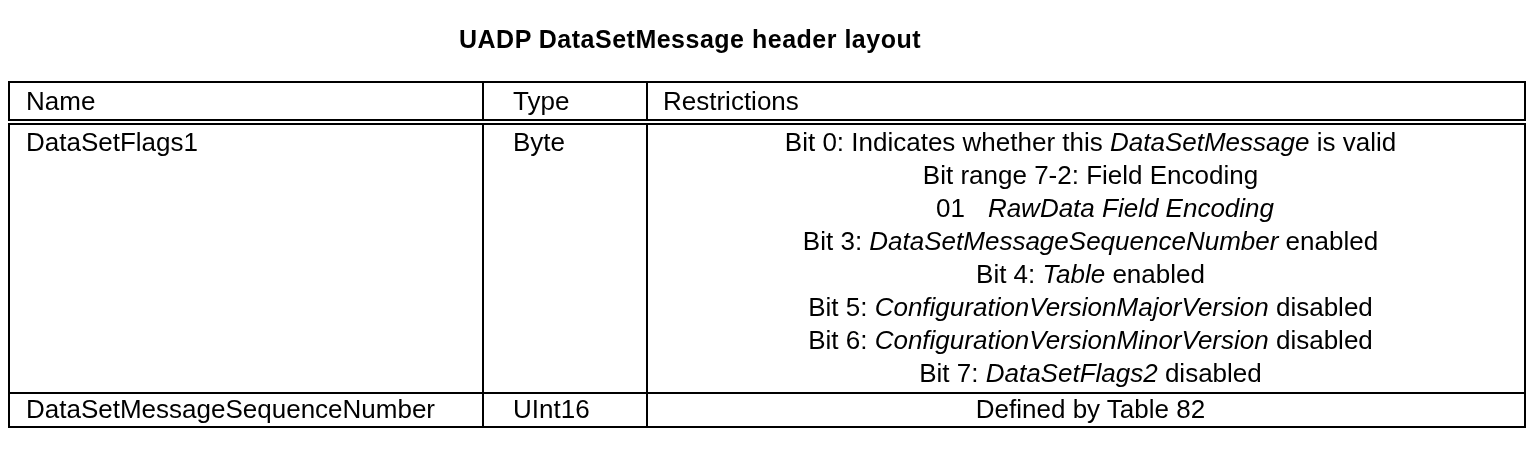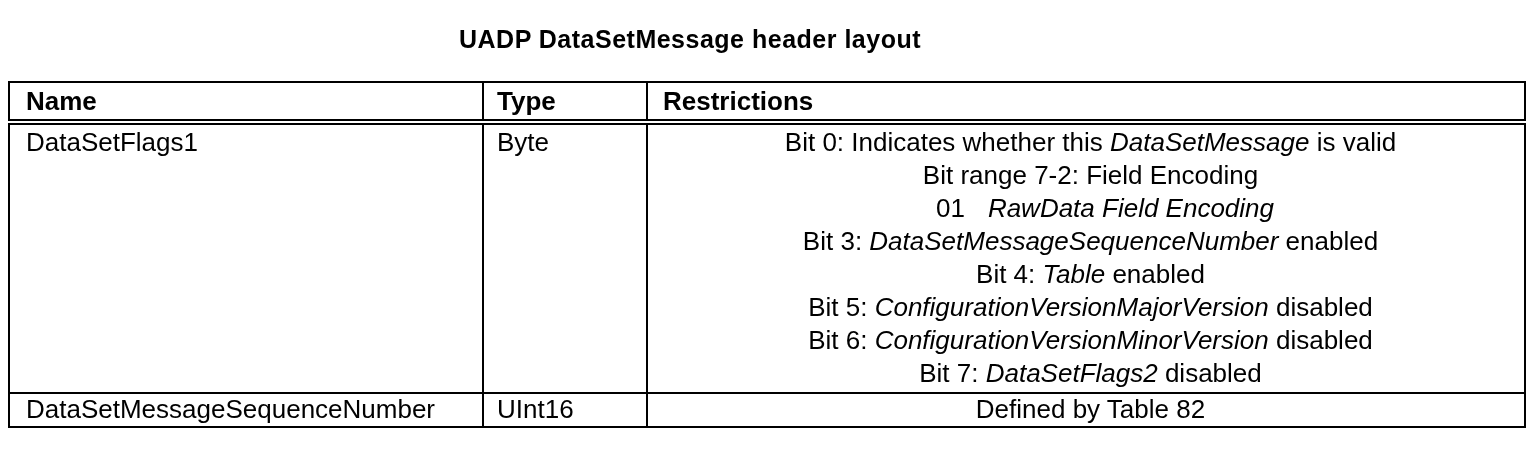--- a/index.html
+++ b/index.html
@@ -34,31 +34,31 @@
   .spec-table col.c-type { width: 164px; }
   .spec-table col.c-restrictions { width: 878px; }
 
   .spec-table th, .spec-table td {
     border: 2px solid #000000;
     vertical-align: top;
     text-align: left;
     overflow: hidden;
   }
   .spec-table th {
-    font-weight: bold;
+    font-weight: normal;
     line-height: 30px;
     padding: 3px 6px 3px 12px;
     border-bottom: 6px double #000000;
   }
   .spec-table td {
     line-height: 33px;
     padding: 1px 6px 2px 12px;
   }
   .spec-table th.col-name, .spec-table td.cell-name   { padding-left: 16px; }
-  .spec-table th.col-type, .spec-table td.cell-type   { padding-left: 13px; }
+  .spec-table th.col-type, .spec-table td.cell-type   { padding-left: 29px; }
   .spec-table th.col-restrictions, .spec-table td.cell-restrictions { padding-left: 15px; }
 
   .spec-table tr.simple-row td { line-height: 29px; }
 
   .r-line { white-space: nowrap; text-align: center; }
   .r-line.indented { margin-left: 29px; }
   .seg-italic { font-style: italic; }
   .seg-spacer { display: inline-block; width: 23px; }
 </style>
 </head>

